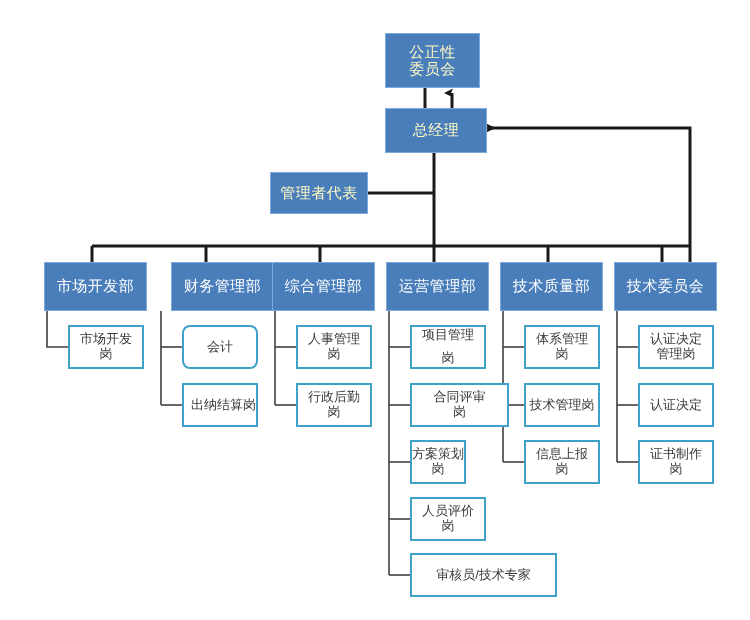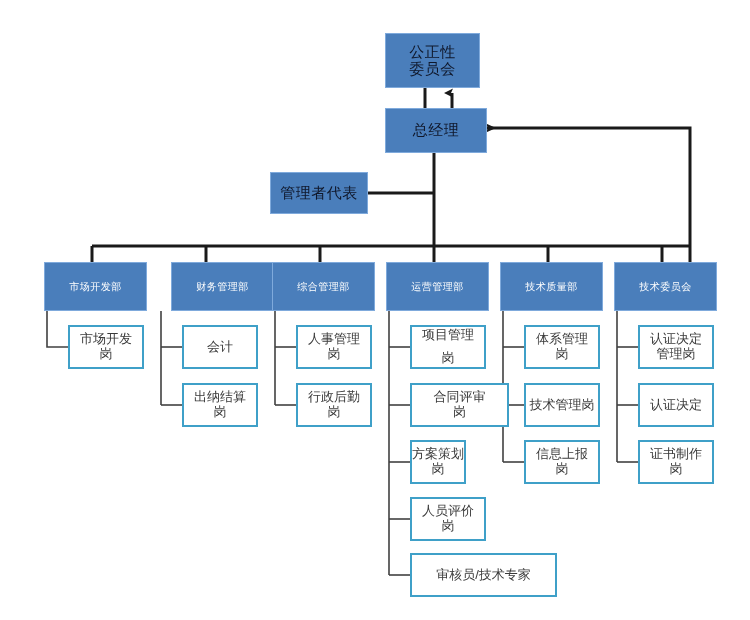--- a/index.html
+++ b/index.html
@@ -10,24 +10,24 @@
   }
   #chart{position:absolute;left:0;top:0;width:750px;height:620px;}
   .lines{position:absolute;left:0;top:0;width:750px;height:620px;pointer-events:none;}
   .node{
     position:absolute;box-sizing:border-box;
     display:flex;align-items:center;justify-content:center;
     text-align:center;line-height:1.12;
   }
   .dept{
     background:#4A7EBB;border:1px solid #7FAADC;color:#ffffff;
-    font-size:10px;letter-spacing:.5px;
+    font-size:15px;letter-spacing:.5px;
   }
   .exec{
-    background:#4A7EBB;border:1px solid #7FAADC;color:#0f172a;
+    background:#4A7EBB;border:1px solid #7FAADC;color:#fef9c3;
     font-size:15px;letter-spacing:.5px;
   }
   .post{
     background:#ffffff;border:2px solid #3FA0C8;color:#3a3a3a;
     font-size:13px;
   }
   .post .txt{padding:0 2px;}
 </style>
 </head>
 <body>
@@ -120,25 +120,25 @@
   </div>
   <div class="node dept" style="left:614px;top:262px;width:103px;height:49px;">
     <span>技术委员会</span>
   </div>
 
   <div class="node post" style="left:68px;top:325px;width:76px;height:44px;flex-direction:column;">
     <span>市场开发</span>
     <span>岗</span>
   </div>
 
-  <div class="node post" style="left:182px;top:325px;width:76px;height:44px;flex-direction:column;">
+  <div class="node post" style="left:182px;top:325px;width:76px;height:44px;flex-direction:column;border-radius:8px;">
     <span>会计</span>
     <span></span>
   </div>
-  <div class="node post" style="left:182px;top:383px;width:76px;height:44px;flex-direction:column;">
+  <div class="node post" style="left:182px;top:383px;width:76px;height:44px;flex-direction:row;justify-content:flex-end;">
     <span>出纳结算</span>
     <span>岗</span>
   </div>
 
   <div class="node post" style="left:296px;top:325px;width:76px;height:44px;flex-direction:column;">
     <span>人事管理</span>
     <span>岗</span>
   </div>
   <div class="node post" style="left:296px;top:383px;width:76px;height:44px;flex-direction:column;">
     <span>行政后勤</span>

